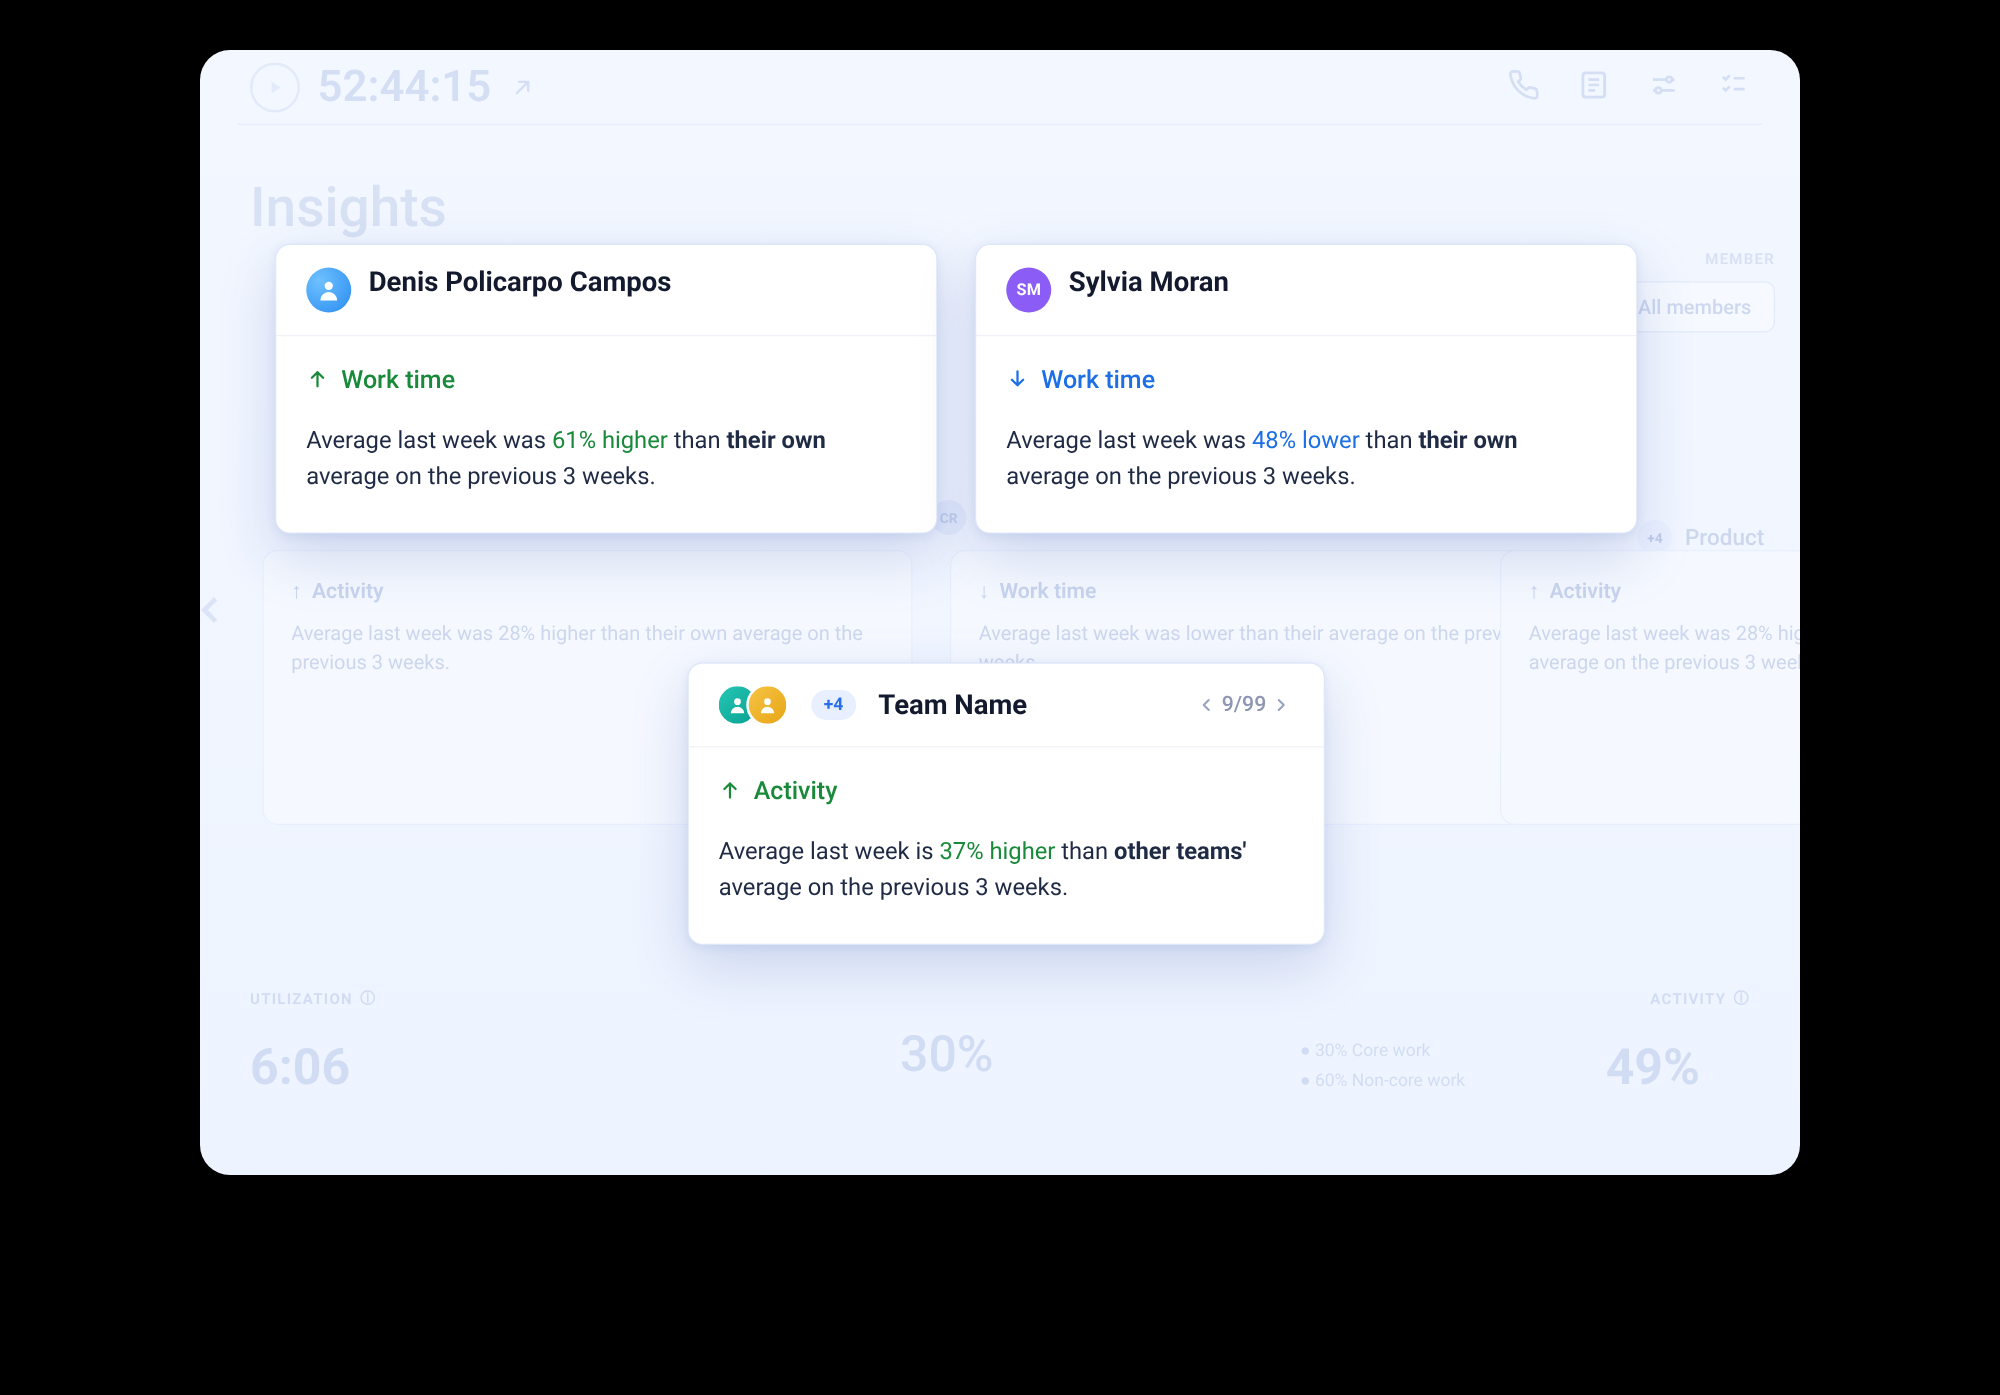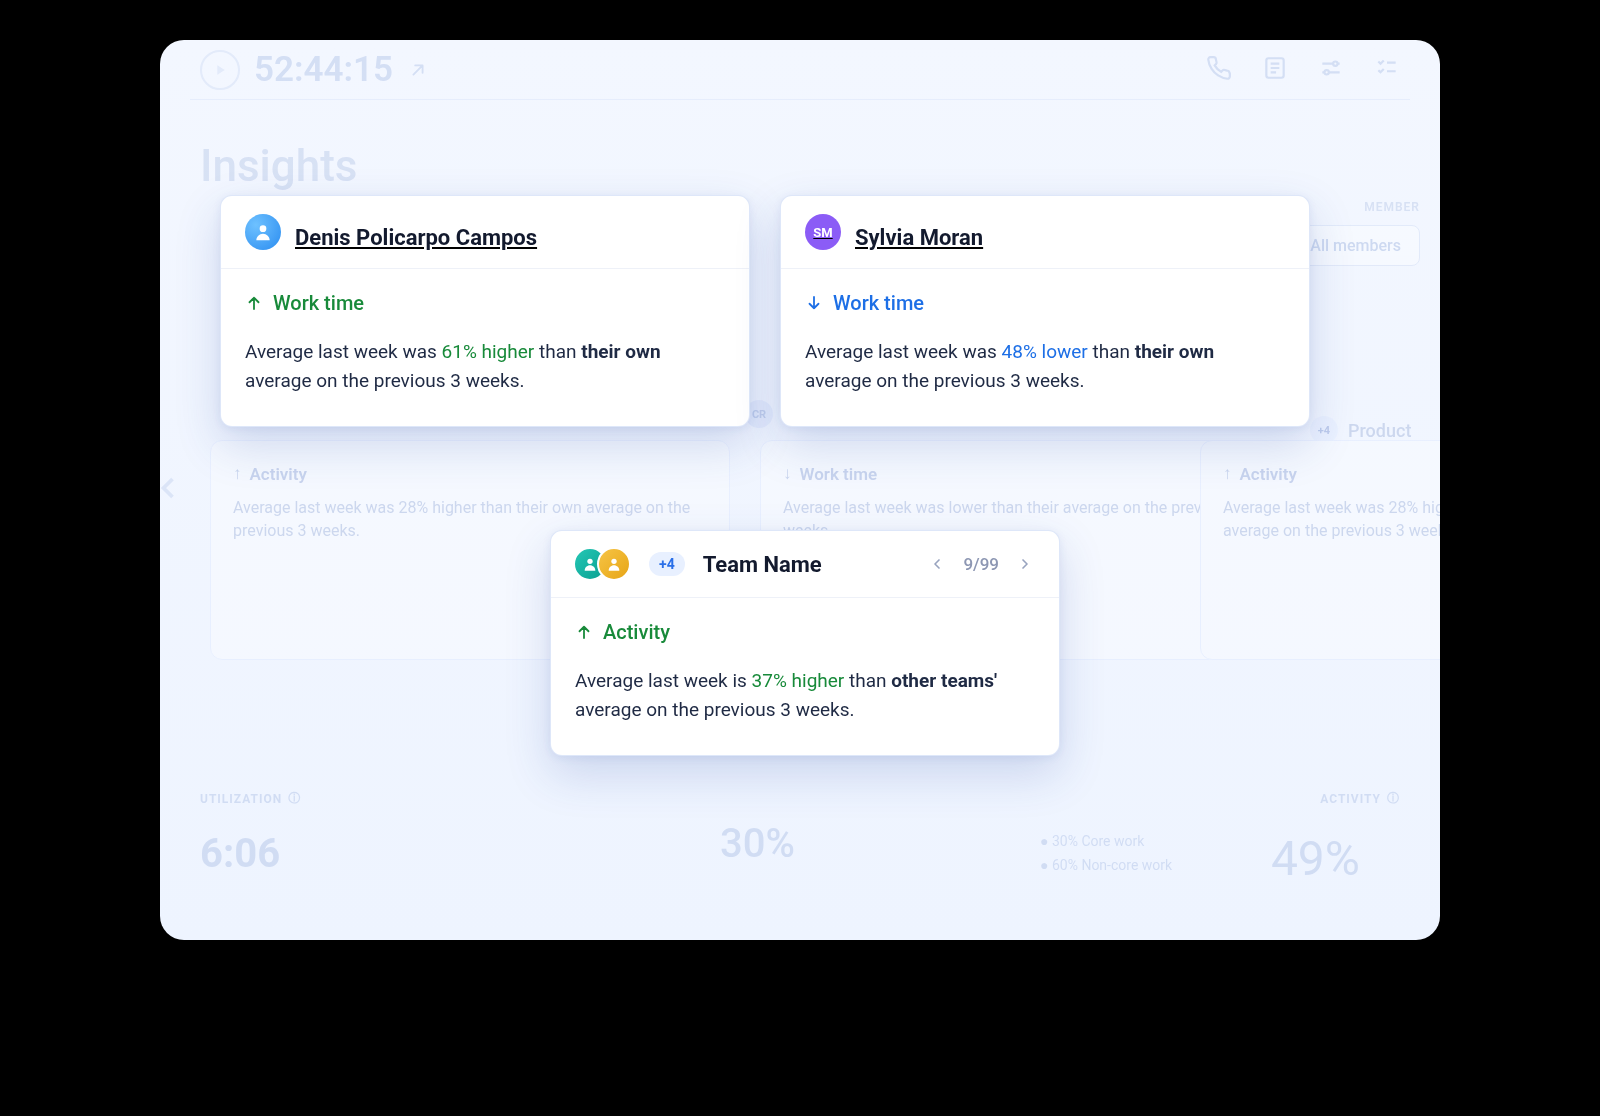--- a/index.html
+++ b/index.html
@@ -57,34 +57,33 @@
   .bg-body { color:#8aa0d1; font-size:16px; line-height:1.45; }
   .bg-chip { display:inline-flex; align-items:center; justify-content:center; width:28px; height:28px; border-radius:50%; background:#cfdcfb; color:#6f8bcf; font-size:11px; font-weight:700; }
   .bg-chip.plus { background:#dfe9ff; color:#5e7cc9; }
   .bg-prodlbl { position:absolute; left:1150px; top:376px; color:#8aa0d1; font-size:18px; font-weight:500; display:flex; align-items:center; gap:10px; }
 
   .bg-bottom { position:absolute; bottom:30px; left:40px; right:40px; height:120px; color:#9bb1df; }
   .bg-util { position:absolute; left:0; top:0; font-size:12px; font-weight:700; letter-spacing:1px; display:flex; gap:6px; align-items:center; }
   .bg-actlabel { position:absolute; right:0; top:0; font-size:12px; font-weight:700; letter-spacing:1px; display:flex; gap:6px; align-items:center; }
   .bg-bnum1 { position:absolute; left:0; top:40px; font-size:40px; font-weight:700; }
   .bg-bnum2 { position:absolute; left:520px; top:30px; font-size:40px; font-weight:500; }
-  .bg-bnum3 { position:absolute; right:40px; top:40px; font-size:48px; font-weight:400; }
+  .bg-bnum3 { position:absolute; right:40px; top:40px; font-size:40px; font-weight:700; }
   .bg-legend { position:absolute; left:840px; top:40px; font-size:14px; line-height:1.7; }
 
   
   .card {
     position:absolute; background:#fff; border-radius:12px;
     box-shadow: 0 18px 46px rgba(40,70,160,0.18), 0 2px 8px rgba(40,70,160,0.08);
     border:1px solid rgba(200,215,245,0.6);
   }
   .card-head {
-    display:flex; align-items:flex-end; gap:14px;
+    display:flex; align-items:flex-start; gap:14px;
     padding:18px 24px;
     border-bottom:1px solid #eef1f8;
-    text-decoration:underline;
   }
   .avatar { width:36px; height:36px; border-radius:50%; display:flex; align-items:center; justify-content:center; font-size:13px; font-weight:700; color:#fff; flex-shrink:0; }
   .av1 { background: radial-gradient(circle at 30% 30%, #6ec1ff, #2a8cf0); }
   .av-sm { background:#8b5cf6; }
   .card-name { font-size:22px; font-weight:700; color:#131a2e; }
   .card-body { padding:22px 24px 30px; }
   .metric { display:flex; align-items:center; gap:10px; font-size:20px; font-weight:500; margin-bottom:22px; }
   .metric.green { color:#188a3a; }
   .metric.blue { color:#1d6fe6; }
   .arrow-ic { width:18px; height:18px; }
@@ -101,21 +100,21 @@
   .avatars { display:flex; }
   .avatars .avatar { width:34px; height:34px; border:2px solid #fff; }
   .avatars .avatar:not(:first-child){ margin-left:-10px; }
   .av-t1 { background: linear-gradient(135deg,#25c7b5,#0aa091); }
   .av-t2 { background: linear-gradient(135deg,#f6c445,#e7a516); }
   .plus-badge {
     margin-left:6px; font-size:14px; font-weight:700; color:#2a6fe8;
     background:#e8f0ff; border-radius:14px; padding:4px 10px;
   }
   .team-name { font-size:22px; font-weight:700; color:#131a2e; margin-left:6px; }
-  .pager { display:flex; align-items:center; gap:14px; margin-left:auto; }
+  .pager { display:flex; align-items:center; gap:0; margin-left:auto; }
   .pager-btn { width:24px; height:24px; display:flex; align-items:center; justify-content:center; cursor:pointer; }
   .pager-btn svg { width:16px; height:16px; stroke:#98a3bf; fill:none; stroke-width:2.5; stroke-linecap:round; stroke-linejoin:round;}
   .pager-text { color:#8d97b3; font-size:17px; font-weight:500; }
 </style>
 </head>
 <body>
 
 <div class="stage">
 
   <div class="bg-layer">

